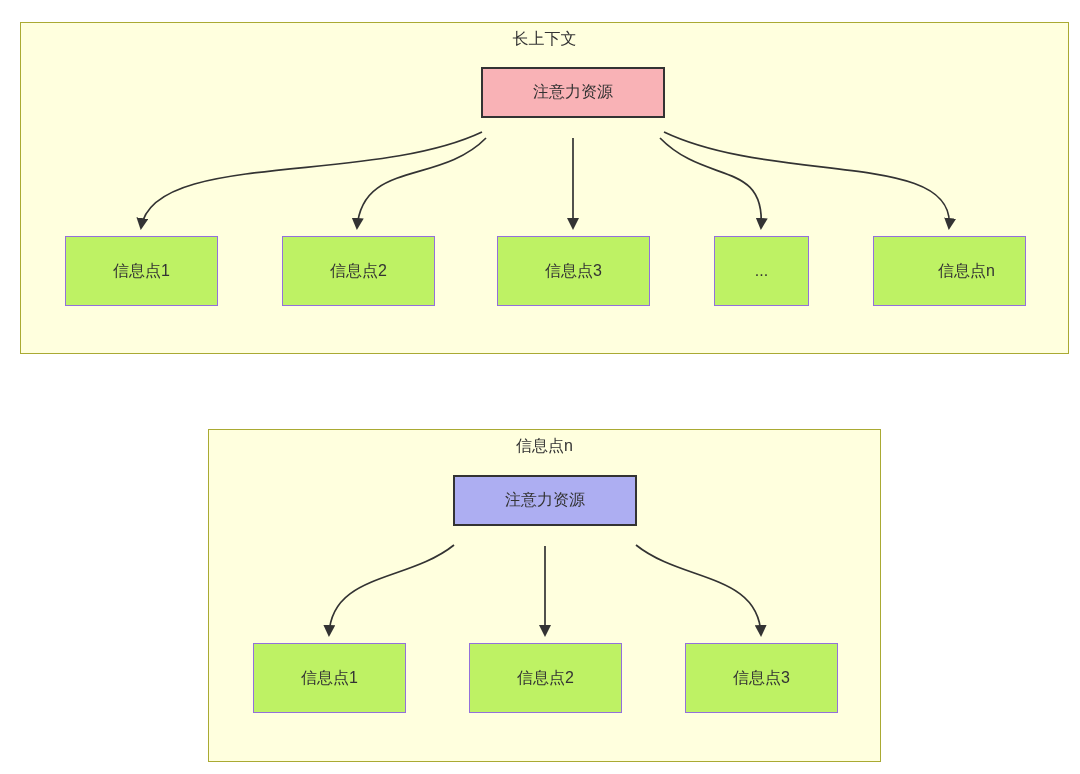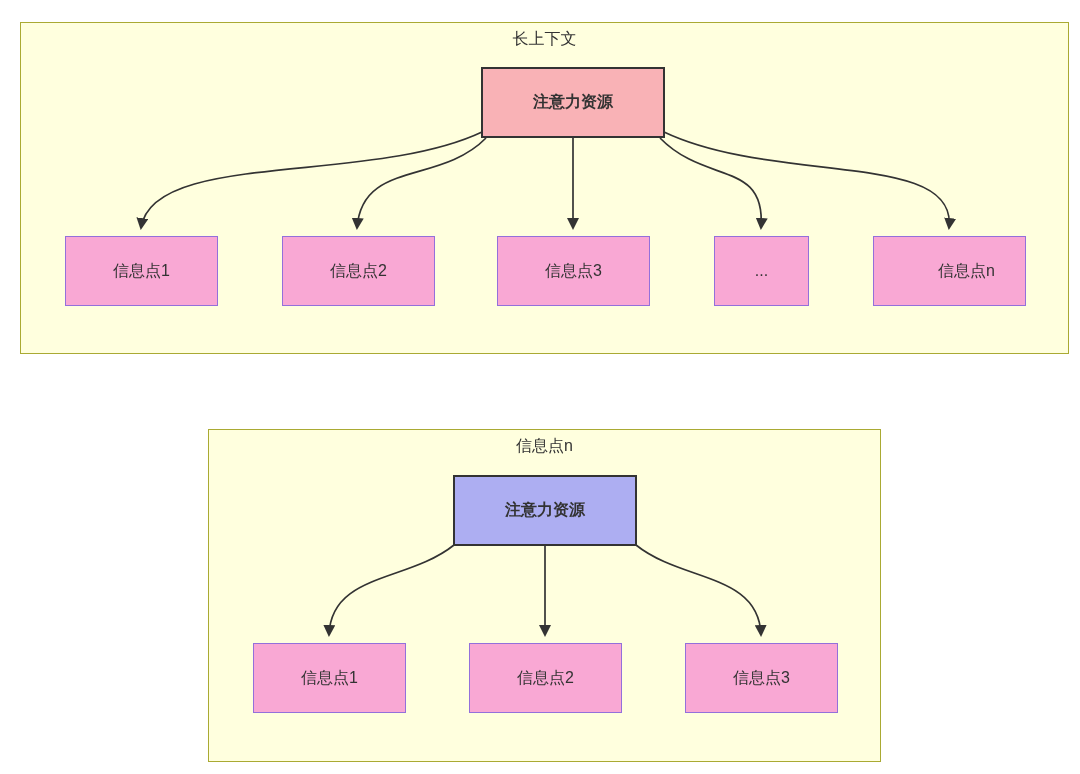--- a/index.html
+++ b/index.html
@@ -39,27 +39,27 @@
     box-sizing: border-box;
     display: flex;
     align-items: center;
     justify-content: center;
     font-size: 16px;
     color: #333333;
     text-align: center;
   }
   .source {
     border: 2px solid #333333;
-    width: 184px; height: 71px; font-weight: bold;
+    width: 184px; height: 51px;
   }
   .source-long  { left: 481px; top: 67px;  background: #f9b2b6; }
   .source-short { left: 453px; top: 475px; background: #adaef2; }
   .info {
     border: 1px solid #9370db;
-    background: #f9a8d4;
+    background: #bef264;
     width: 153px; height: 70px;
   }
   .info-small { width: 95px; }
   
   .t1 { left: 65px;  top: 236px; }
   .t2 { left: 282px; top: 236px; }
   .t3 { left: 497px; top: 236px; }
   .t4 { left: 714px; top: 236px; }
   .t5 { left: 873px; top: 236px; padding-left: 34px; }
   

